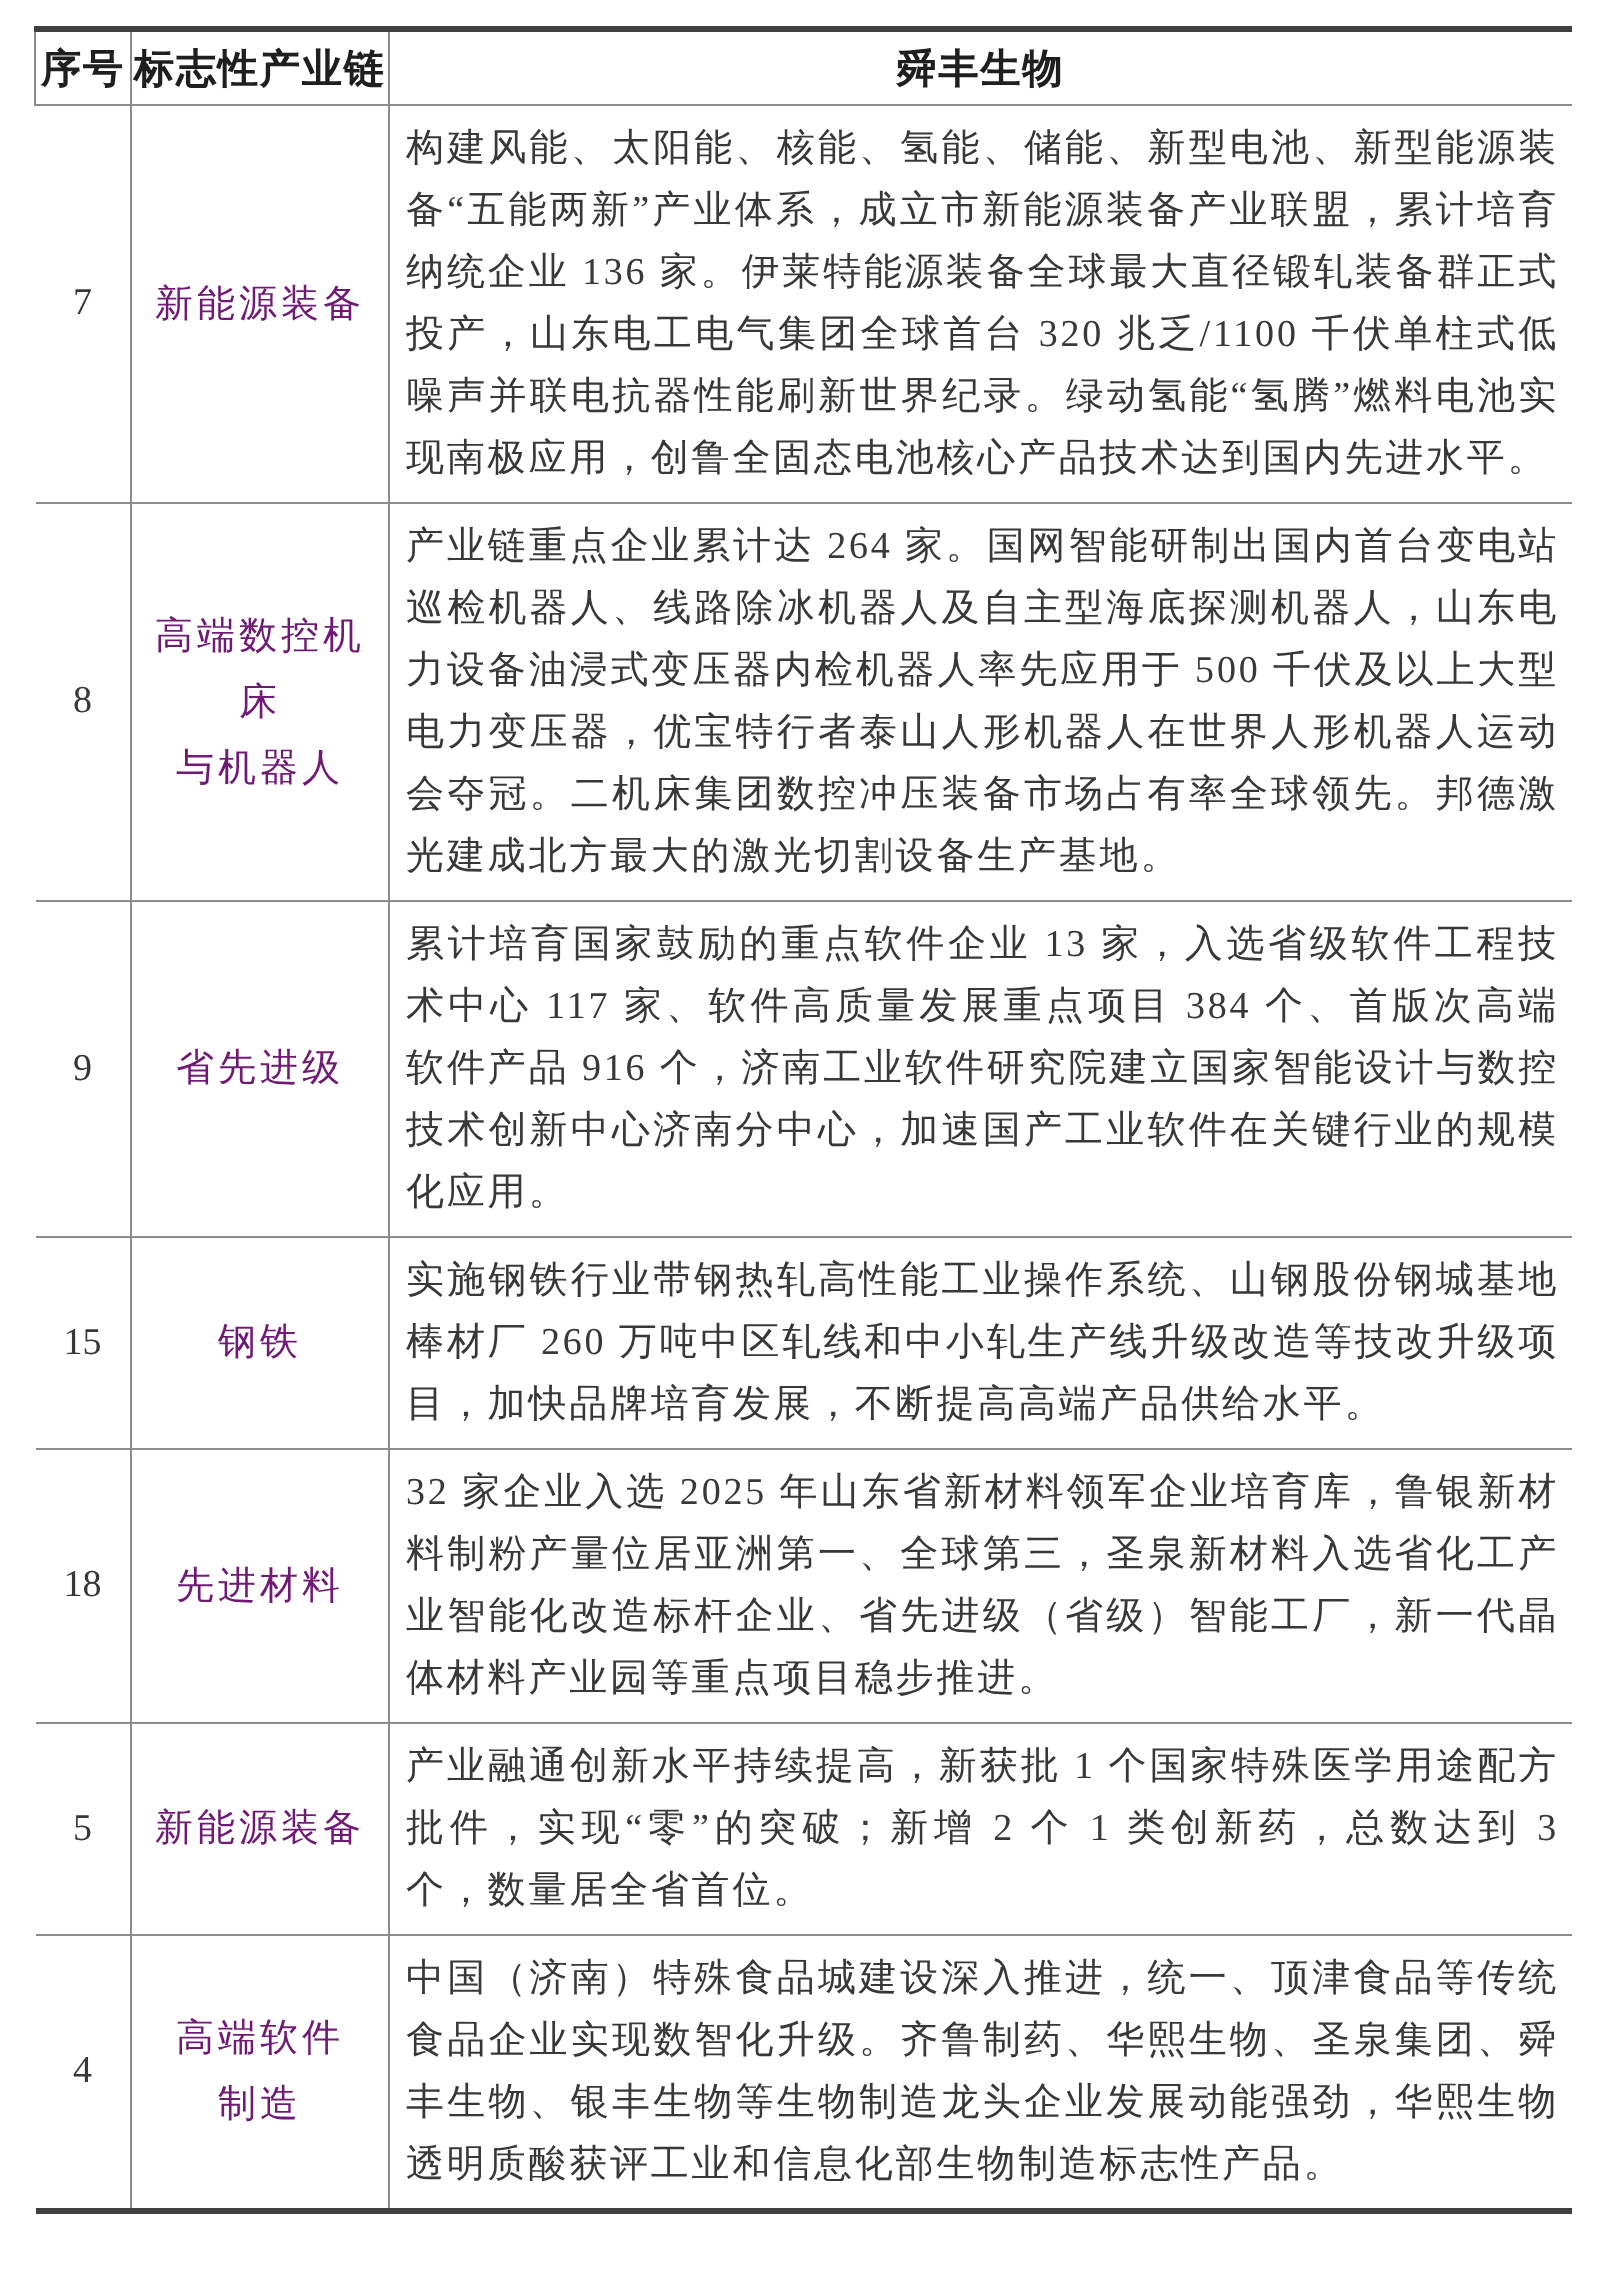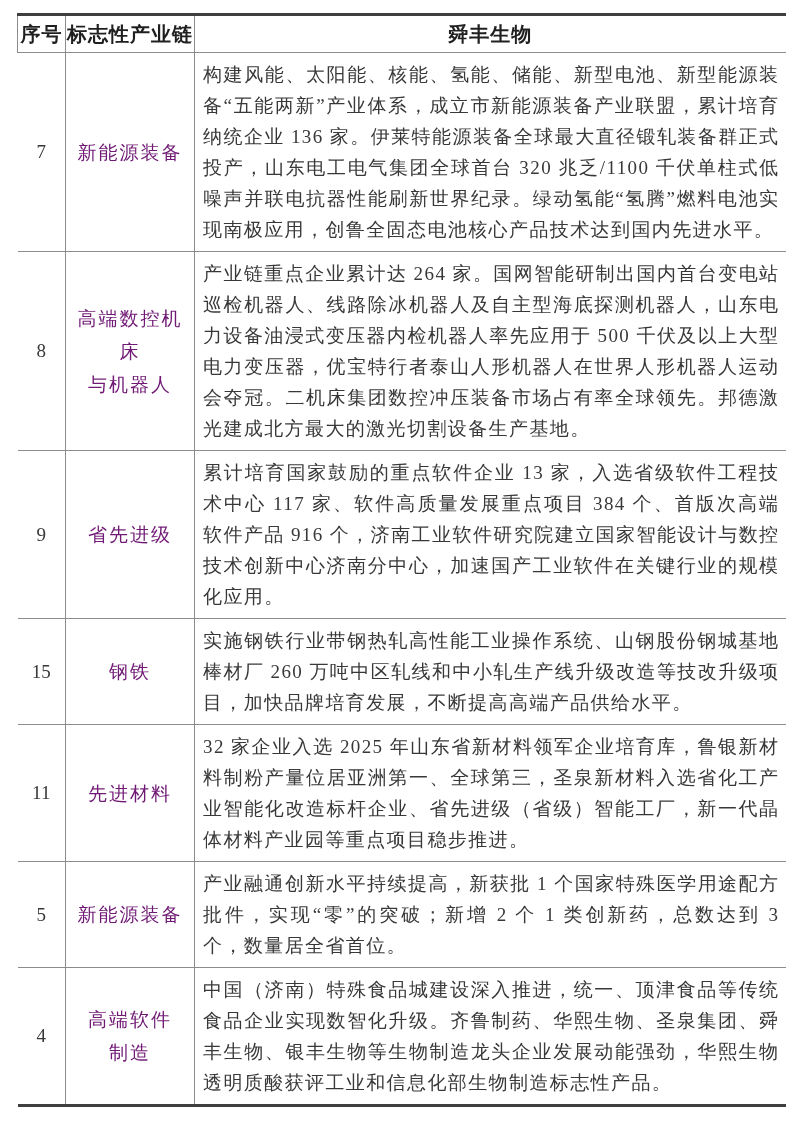--- a/index.html
+++ b/index.html
@@ -107,21 +107,21 @@
     <td class="col-result">累计培育国家鼓励的重点软件企业 13 家，入选省级软件工程技术中心 117 家、软件高质量发展重点项目 384 个、首版次高端软件产品 916 个，济南工业软件研究院建立国家智能设计与数控技术创新中心济南分中心，加速国产工业软件在关键行业的规模化应用。</td>
   </tr>
 
   <tr>
     <td class="col-no">15</td>
     <td class="col-chain">钢铁</td>
     <td class="col-result">实施钢铁行业带钢热轧高性能工业操作系统、山钢股份钢城基地棒材厂 260 万吨中区轧线和中小轧生产线升级改造等技改升级项目，加快品牌培育发展，不断提高高端产品供给水平。</td>
   </tr>
 
   <tr>
-    <td class="col-no">11</td>
+    <td class="col-no">18</td>
     <td class="col-chain">先进材料</td>
     <td class="col-result">32 家企业入选 2025 年山东省新材料领军企业培育库，鲁银新材料制粉产量位居亚洲第一、全球第三，圣泉新材料入选省化工产业智能化改造标杆企业、省先进级（省级）智能工厂，新一代晶体材料产业园等重点项目稳步推进。</td>
   </tr>
 
   <tr>
     <td class="col-no">5</td>
     <td class="col-chain">新能源装备</td>
     <td class="col-result">产业融通创新水平持续提高，新获批 1 个国家特殊医学用途配方批件，实现“零”的突破；新增 2 个 1 类创新药，总数达到 3 个，数量居全省首位。</td>
   </tr>
 

